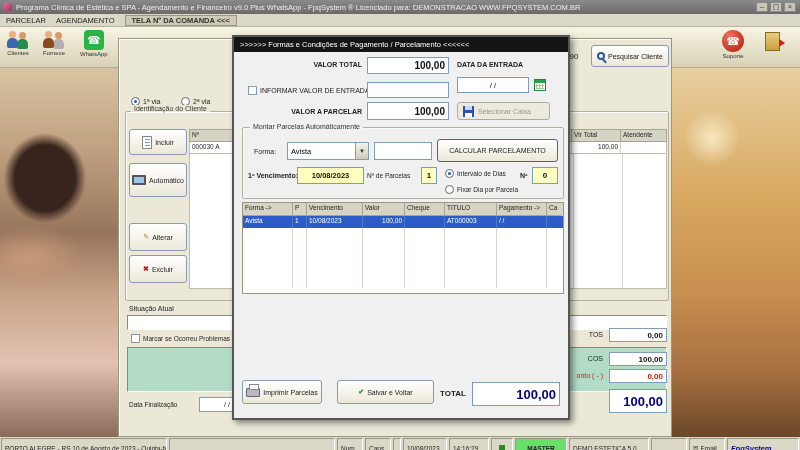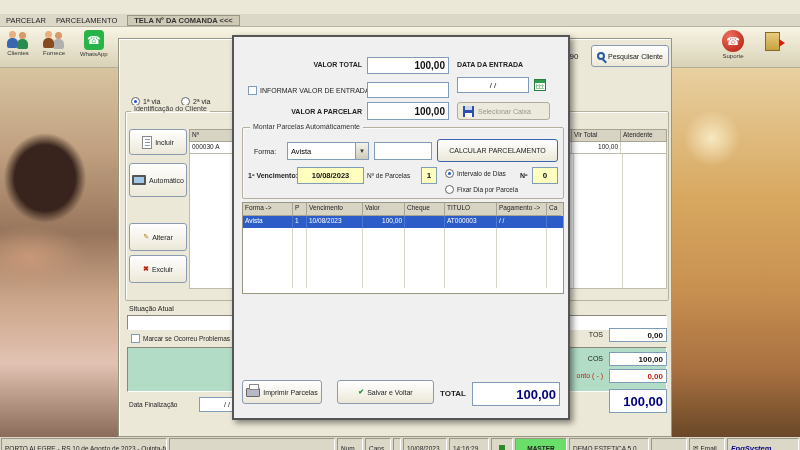--- a/index.html
+++ b/index.html
@@ -140,24 +140,33 @@
     display:flex; align-items:center; padding:0 3px; white-space:nowrap; overflow:hidden; flex:none; }
   .seg.green { background:#6ade6a; font-weight:bold; }
   .brand { color:#000080; font-weight:bold; font-style:italic; font-size:7.5px; }
   .red { color:#c02010; }
 </style>
 </head>
 <body>
 
 <div class="screen">
 
+  <div class="titlebar">
+    <span class="app-icon"></span>
+    <span class="title-text">Programa Clínica de Estética e SPA - Agendamento e Financeiro v9.0 Plus WhatsApp - FpqSystem ® Licenciado para: DEMONSTRACAO WWW.FPQSYSTEM.COM.BR</span>
+    <span class="win-controls">
+      <span class="winbtn">–</span>
+      <span class="winbtn">▢</span>
+      <span class="winbtn">×</span>
+    </span>
+  </div>
 
   <div class="menubar">
     <span>PARCELAR</span>
-    <span>PARCELAMENTO</span>
+    <span>AGENDAMENTO</span>
     <span class="menu-tab">TELA Nº DA COMANDA &lt;&lt;&lt;</span>
   </div>
 
   <div class="toolbar">
     <div class="tool-item" style="left:6px; top:4px;">
       <span class="people-icon"></span>
       <span>Clientes</span>
     </div>
     <div class="tool-item" style="left:42px; top:4px;">
       <span class="people-icon alt"></span>
@@ -257,20 +266,23 @@
     <div class="abs lbl" style="left:440px; top:316px; width:44px; text-align:right;">COS</div>
     <div class="abs field bold right" style="left:490px; top:313px; width:58px; height:14px;">100,00</div>
     <div class="abs lbl red" style="left:430px; top:333px; width:54px; text-align:right;">onto ( - )</div>
     <div class="abs field bold right red" style="left:490px; top:330px; width:58px; height:14px; color:#c02010;">0,00</div>
     <div class="abs field right" style="left:490px; top:350px; width:58px; height:24px;">
       <span class="total-big">100,00</span>
     </div>
   </div>
 
   <div class="dialog">
+    <div class="dialog-titlebar">
+      <span>&gt;&gt;&gt;&gt;&gt;&gt;  Formas e Condições de Pagamento / Parcelamento  &lt;&lt;&lt;&lt;&lt;&lt;</span>
+    </div>
 
     <div class="abs dlbl" style="left:10px; top:24px; width:118px; text-align:right;">VALOR TOTAL</div>
     <div class="abs field bold right" style="left:133px; top:20px; width:82px; height:17px; font-size:10px;">100,00</div>
     <div class="abs dlbl" style="left:223px; top:24px;">DATA DA ENTRADA</div>
 
     <div class="abs field center" style="left:223px; top:40px; width:72px; height:16px;">/ /</div>
     <div class="abs cal-icon" style="left:300px; top:42px;"></div>
 
     <div class="abs radio-row" style="left:14px; top:49px;">
       <span class="cbx"></span>

